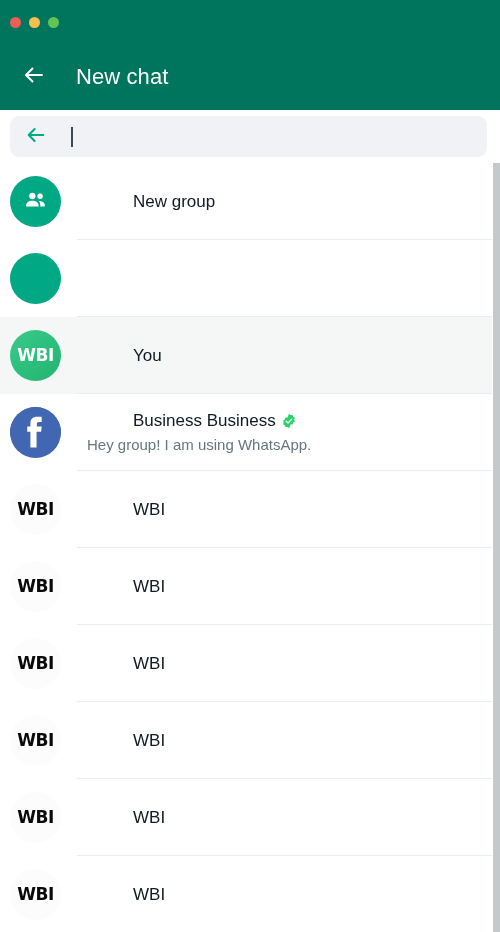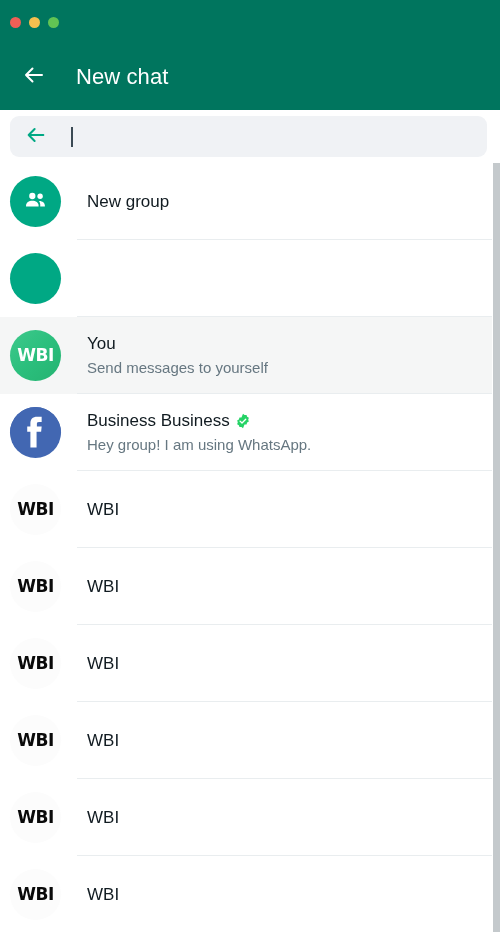--- a/index.html
+++ b/index.html
@@ -190,20 +190,21 @@
     margin-left: 26px;
     display: flex;
     flex-direction: column;
     justify-content: center;
     min-width: 0;
   }
   .title-line {
     display: flex;
     align-items: center;
     gap: 5px;
+    margin-left: 46px;
   }
   .rowtitle {
     font-size: 17px;
     color: #111b21;
     line-height: 1.25;
     white-space: nowrap;
   }
   .rowsub {
     font-size: 15px;
     color: #667781;
@@ -306,21 +307,20 @@
         <div class="divider"></div>
       </div>
       <div class="row selected">
         <div class="avatar grad">
           <span class="wbi-mark light">WBI</span>
         </div>
         <div class="rowtext">
           <div class="title-line">
             <div class="rowtitle">You</div>
           </div>
-          <div class="rowsub">Send messages to yourself</div>
         </div>
         <div class="divider"></div>
       </div>
       <div class="row">
         <div class="avatar fb">
           <span><svg width="51" height="51" viewBox="0 0 24 24">
               <circle cx="12" cy="12" r="12" fill="#4267b2"></circle>
               <path d="M14.6 12.6h-2.1V20H9.6v-7.4H8.1v-2.5h1.5V8.7c0-2 .9-3.2 3.3-3.2h2v2.5h-1.25c-.93 0-1 .35-1 1v1.1h2.26l-.26 2.5z" fill="#ffffff"></path>
             </svg></span>
         </div>

